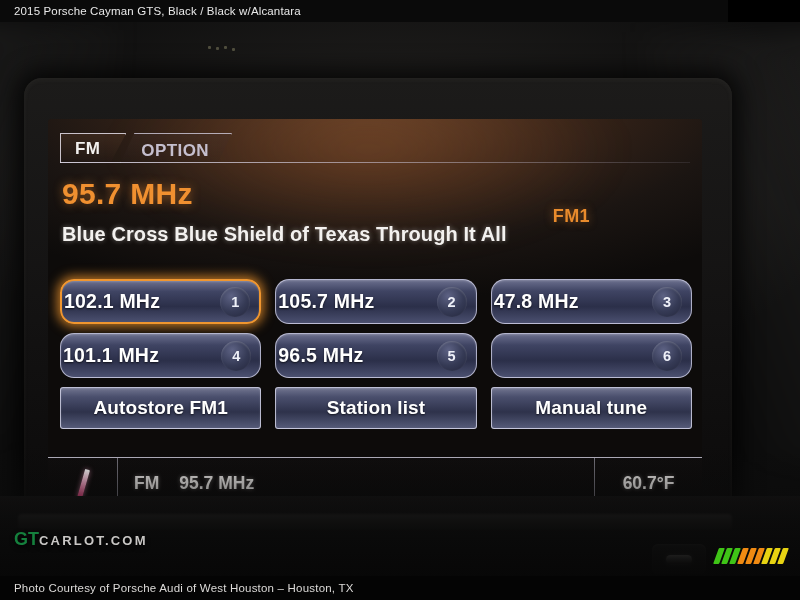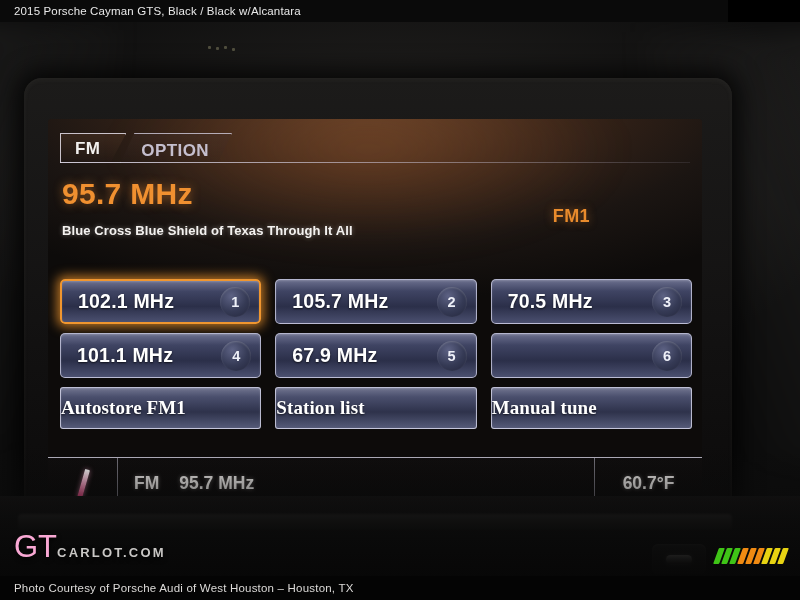--- a/index.html
+++ b/index.html
@@ -173,47 +173,47 @@
     font-size: 18px;
     font-weight: bold;
     color: #e98b2c;
     letter-spacing: 0.4px;
     text-shadow: 0 0 8px rgba(235,140,50,0.5);
     margin-top: 15px;
   }
   .rds-text {
     position: absolute;
     left: 14px; top: 104px;
-    font-size: 13px;
+    font-size: 20px;
     font-weight: bold;
     color: #f3f1ef;
     letter-spacing: 0.1px;
     text-shadow: 0 0 5px rgba(255,250,245,0.4);
     white-space: nowrap;
   }
 
   
   .preset-grid {
     position: absolute;
     left: 12px; top: 160px;
     width: 632px;
     display: grid;
     grid-template-columns: repeat(3, 1fr);
     gap: 9px 14px;
   }
   .preset {
     position: relative;
     height: 45px;
-    border-radius: 5px;
+    border-radius: 14px;
     background: linear-gradient(180deg, #6b6f8e 0%, #3f4463 26%, #2b2f49 62%, #4b5070 100%);
     border: 1.5px solid rgba(215,215,238,0.75);
     display: flex;
     align-items: center;
     justify-content: flex-start;
-    padding-left: 16px;
+    padding-left: 2px;
     box-shadow: inset 0 1px 2px rgba(255,255,255,0.18);
   }
   .preset.active {
     border: 2.5px solid #f0962f;
     box-shadow: 0 0 11px 3px rgba(240,150,45,0.75), inset 0 1px 2px rgba(255,255,255,0.2);
   }
   .preset-label {
     font-size: 19.5px;
     font-weight: bold;
     color: #ffffff;
@@ -245,23 +245,22 @@
     grid-template-columns: repeat(3, 1fr);
     gap: 14px;
   }
   .action-btn {
     height: 42px;
     border-radius: 3px;
     background: linear-gradient(180deg, #70748f 0%, #4a4f6d 22%, #2e324b 60%, #555a78 100%);
     border: 1.5px solid rgba(220,220,240,0.78);
     display: flex;
     align-items: center;
-    justify-content: flex-start;
+    justify-content: center;
     box-shadow: inset 0 1px 2px rgba(255,255,255,0.16);
-    font-family: Liberation Serif, serif;
   }
   .action-label {
     font-size: 19px;
     font-weight: bold;
     color: #ffffff;
     letter-spacing: 0.1px;
     text-shadow: 0 1px 2px rgba(0,0,0,0.6);
     white-space: nowrap;
   }
 
@@ -380,23 +379,23 @@
   
   .watermark {
     position: absolute;
     left: 14px; top: 529px;
     z-index: 35;
     display: flex;
     align-items: baseline;
     text-shadow: 0 2px 5px rgba(0,0,0,0.95);
   }
   .wm-gt {
-    font-size: 31px;
-    font-weight: normal;
-    color: #f9a8d4;
+    font-size: 18px;
+    font-weight: bold;
+    color: #15803d;
     letter-spacing: 0px;
   }
   .wm-rest {
     font-size: 13px;
     font-weight: bold;
     color: #c9c7c5;
     letter-spacing: 2.2px;
   }
 
   .stripes {
@@ -465,29 +464,29 @@
       <div class="preset-grid">
         <div class="preset active">
           <span class="preset-label">102.1 MHz</span>
           <span class="preset-num">1</span>
         </div>
         <div class="preset">
           <span class="preset-label">105.7 MHz</span>
           <span class="preset-num">2</span>
         </div>
         <div class="preset">
-          <span class="preset-label">70.5 MHz</span>
+          <span class="preset-label">47.8 MHz</span>
           <span class="preset-num">3</span>
         </div>
         <div class="preset">
           <span class="preset-label">101.1 MHz</span>
           <span class="preset-num">4</span>
         </div>
         <div class="preset">
-          <span class="preset-label">67.9 MHz</span>
+          <span class="preset-label">96.5 MHz</span>
           <span class="preset-num">5</span>
         </div>
         <div class="preset">
           <span class="preset-num">6</span>
         </div>
       </div>
 
       <div class="action-row">
         <div class="action-btn">
           <span class="action-label">Autostore FM1</span>

